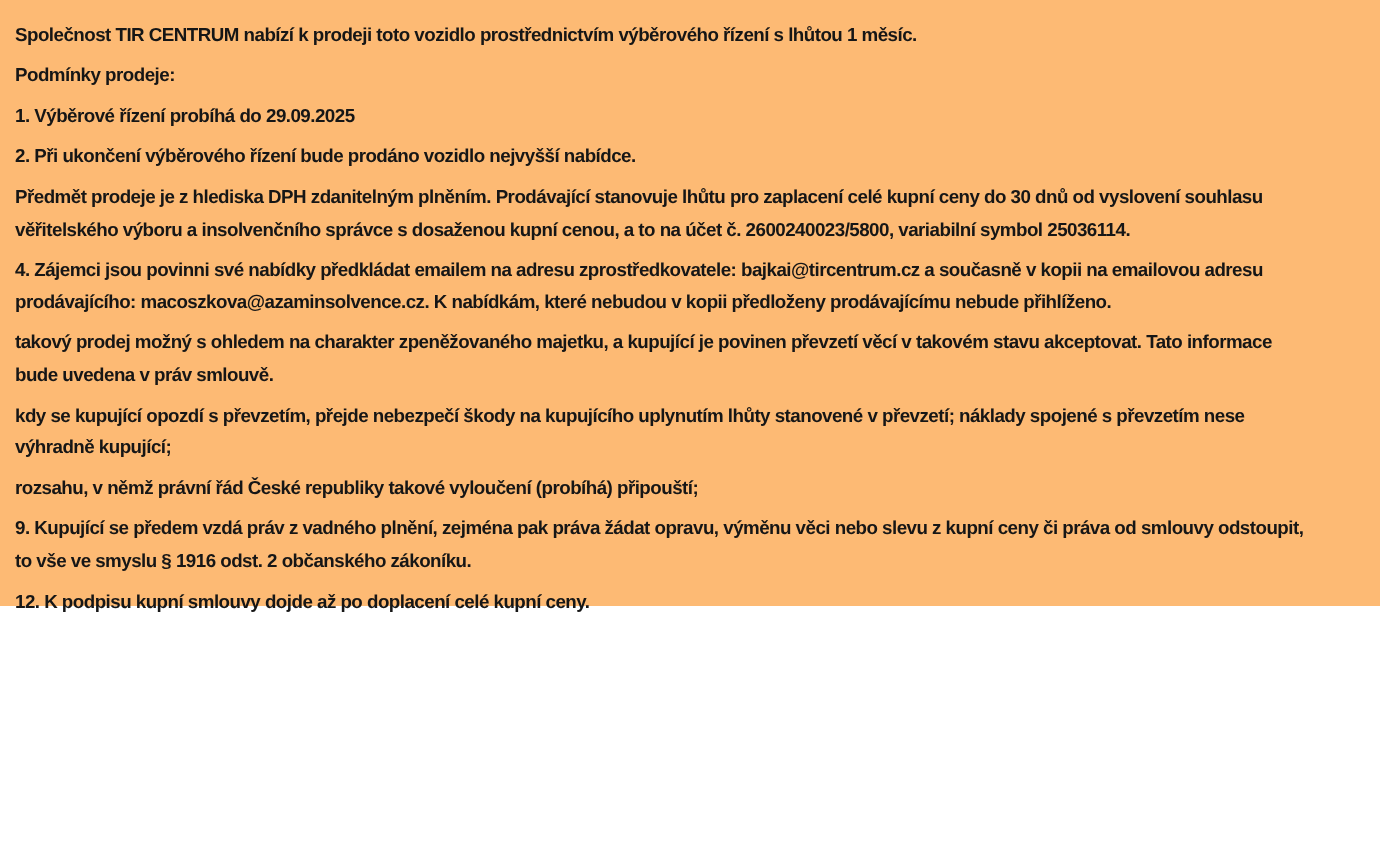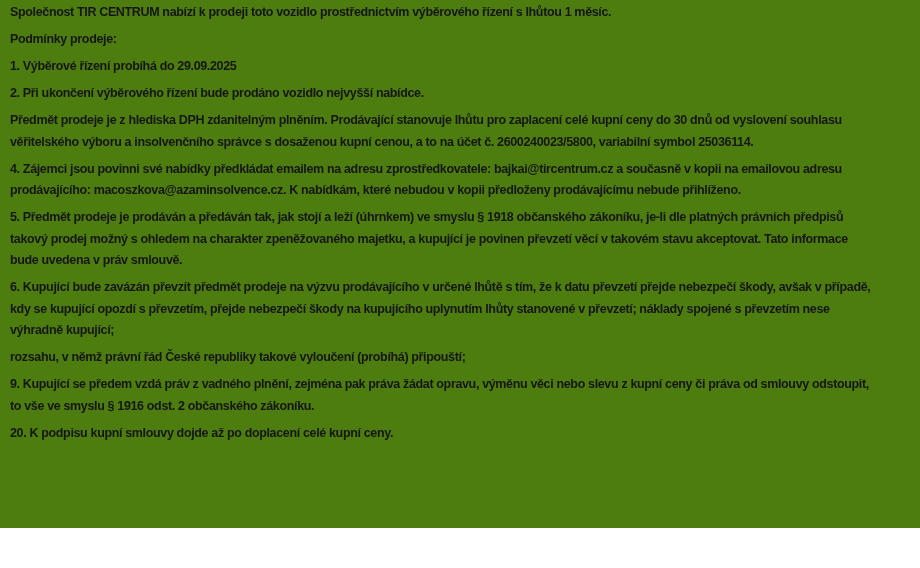--- a/index.html
+++ b/index.html
@@ -8,23 +8,23 @@
     background: #ffffff;
   }
   body {
     width: 920px;
     height: 568px;
     overflow: hidden;
   }
   .doc {
     box-sizing: border-box;
     width: 920px;
-    height: 528px;
-    padding: 2px 6px 0 10px;
-    background: #4d7c0f;
+    height: 404px;
+    padding: 13px 6px 0 10px;
+    background: #fdba74;
     font-family: "Liberation Sans", "DejaVu Sans", sans-serif;
     font-weight: 700;
     font-size: 12.5px;
     letter-spacing: -0.35px;
     color: #161616;
     cursor: text;
   }
   .para {
     margin: 0 0 5.5px 0;
   }
@@ -62,42 +62,40 @@
     <div class="line">Předmět prodeje je z hlediska DPH zdanitelným plněním. Prodávající stanovuje lhůtu pro zaplacení celé kupní ceny do 30 dnů od vyslovení souhlasu</div>
     <div class="line">věřitelského výboru a insolvenčního správce s dosaženou kupní cenou, a to na účet č. 2600240023/5800, variabilní symbol 25036114.</div>
   </div>
 
   <div class="para">
     <div class="line">4. Zájemci jsou povinni své nabídky předkládat emailem na adresu zprostředkovatele: bajkai@tircentrum.cz a současně v kopii na emailovou adresu</div>
     <div class="line">prodávajícího: macoszkova@azaminsolvence.cz. K nabídkám, které nebudou v kopii předloženy prodávajícímu nebude přihlíženo.</div>
   </div>
 
   <div class="para">
-    <div class="line">5. Předmět prodeje je prodáván a předáván tak, jak stojí a leží (úhrnkem) ve smyslu § 1918 občanského zákoníku, je-li dle platných právních předpisů</div>
     <div class="line">takový prodej možný s ohledem na charakter zpeněžovaného majetku, a kupující je povinen převzetí věcí v takovém stavu akceptovat. Tato informace</div>
     <div class="line">bude uvedena v práv smlouvě.</div>
   </div>
 
   <div class="para">
-    <div class="line">6. Kupující bude zavázán převzít předmět prodeje na výzvu prodávajícího v určené lhůtě s tím, že k datu převzetí přejde nebezpečí škody, avšak v případě,</div>
     <div class="line">kdy se kupující opozdí s převzetím, přejde nebezpečí škody na kupujícího uplynutím lhůty stanovené v převzetí; náklady spojené s převzetím nese</div>
     <div class="line">výhradně kupující;</div>
   </div>
 
 
   <div class="para">
     <div class="line">rozsahu, v němž právní řád České republiky takové vyloučení (probíhá) připouští;</div>
   </div>
 
   <div class="para">
     <div class="line">9. Kupující se předem vzdá práv z vadného plnění, zejména pak práva žádat opravu, výměnu věci nebo slevu z kupní ceny či práva od smlouvy odstoupit,</div>
     <div class="line">to vše ve smyslu § 1916 odst. 2 občanského zákoníku.</div>
   </div>
 
   <div class="para">
-    <div class="line">20. K podpisu kupní smlouvy dojde až po doplacení celé kupní ceny.</div>
+    <div class="line">12. K podpisu kupní smlouvy dojde až po doplacení celé kupní ceny.</div>
   </div>
 
   <div class="para contact-line">
     
   </div>
 
 </div>
 
 </body></html>

